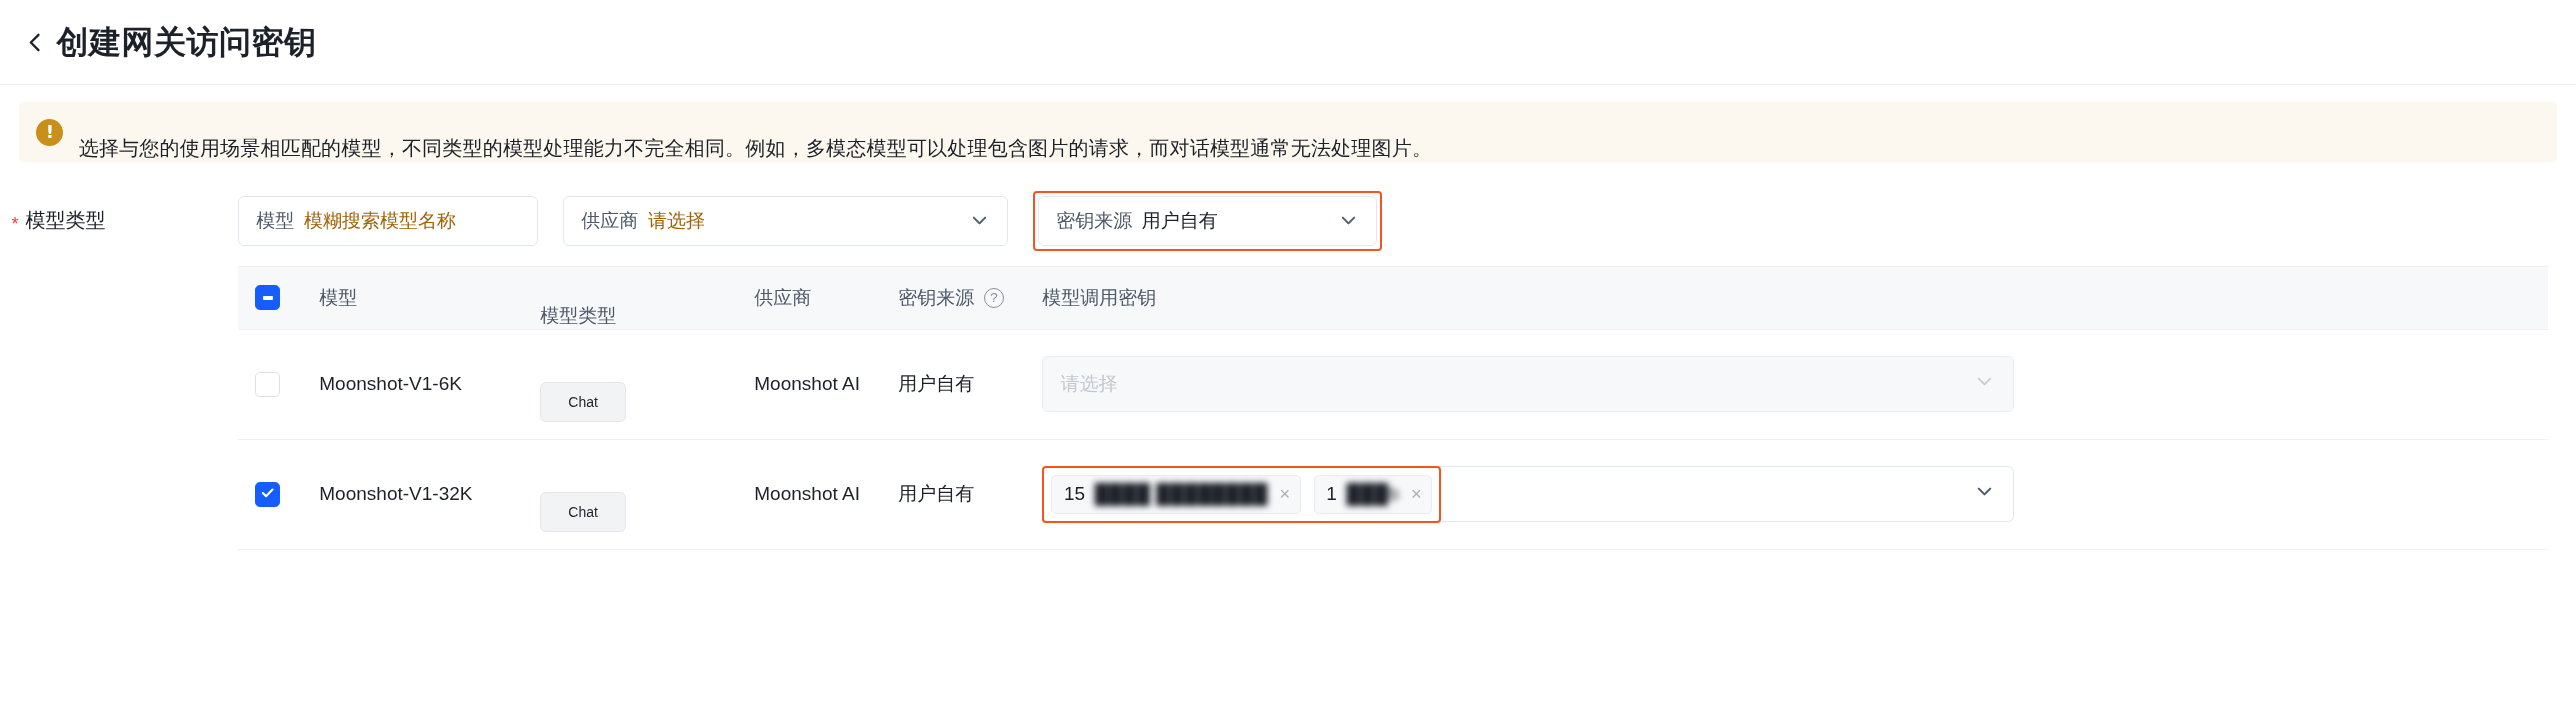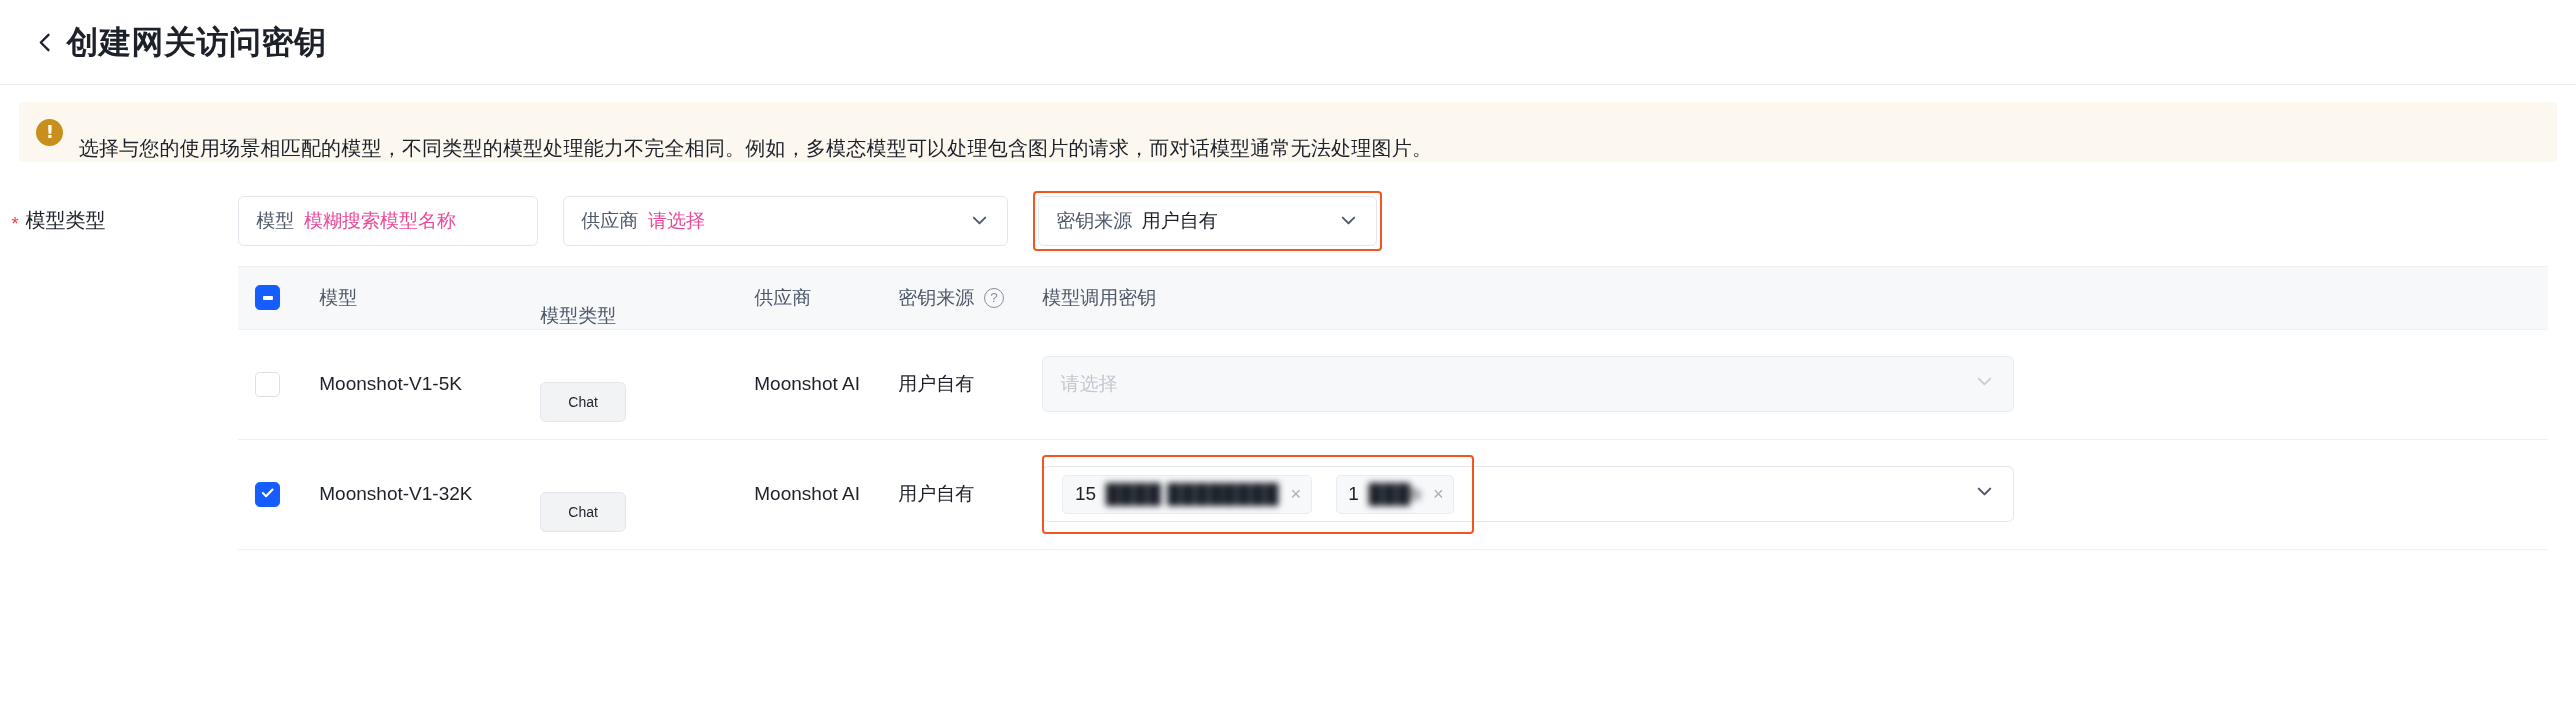--- a/index.html
+++ b/index.html
@@ -8,21 +8,21 @@
     background: #ffffff;
     font-family: "Liberation Sans", "DejaVu Sans", sans-serif;
     overflow: hidden;
   }
 
   
   .page-header {
     height: 85px;
     display: flex;
     align-items: center;
-    padding-left: 34px;
+    padding-left: 24px;
     border-bottom: 1.9px solid #e9edf2;
     background: #fff;
   }
   .back-chevron {
     width: 21px; height: 21px;
     display: flex; align-items: center; justify-content: center;
     margin-right: 11.6px;
     cursor: pointer;
   }
   .back-chevron svg { display:block; }
@@ -97,21 +97,21 @@
     border: 1.4px solid #e2e6ed;
     border-radius: 5.8px;
     background: #fff;
     display: flex;
     align-items: center;
     padding: 0 17.3px;
     font-size: 19px;
     color: #1d2129;
   }
   .ctrl .prefix { color: #4e5969; margin-right: 9.6px; white-space: nowrap; }
-  .ctrl .ph { color: #ec4899; white-space: nowrap; }
+  .ctrl .ph { color: #a16207; white-space: nowrap; }
   .ctrl .val { color: #1d2129; white-space: nowrap; }
   .ctrl .chev { margin-left: auto; display: flex; align-items: center; }
 
   .ctrl-model  { width: 300px; }
   .ctrl-vendor { width: 445px; }
   .ctrl-source { width: 339px; }
 
   .annot-box {
     border: 2.9px solid #f4541d;
     border-radius: 3.9px;
@@ -239,24 +239,24 @@
     color: #a9aeb8;
     font-size: 18.3px;
     line-height: 1;
     cursor: pointer;
     padding: 0 1.9px;
   }
 
   .chips-annot {
     border: 2.9px solid #f4541d;
     border-radius: 3.9px;
-    padding: 18px;
+    padding: 7px;
     display: inline-flex;
     align-items: center;
-    gap: 24px;
+    gap: 13px;
     position: relative;
     z-index: 2;
     background: transparent;
   }
 
   .key-cell-stack { position: relative; display: flex; align-items: center; }
   .key-underlay {
     position: absolute;
     left: 0; top: 50%;
     transform: translateY(-50%);
@@ -346,21 +346,21 @@
     </div>
     <div class="c-key">模型调用密钥</div>
   </div>
 
   <div class="trow">
     <div class="c-check">
       <div class="cb">
         
       </div>
     </div>
-    <div class="c-model">Moonshot-V1-5K</div>
+    <div class="c-model">Moonshot-V1-6K</div>
     <div class="c-type">
       <span class="tag-chat">Chat</span>
     </div>
     <div class="c-vendor">Moonshot AI</div>
     <div class="c-source">用户自有</div>
     <div class="c-key">
       <div class="key-select disabled">
         <span class="ph">请选择</span>
         <span class="chev">
           <svg width="23" height="23" viewBox="0 0 24 24" fill="none">

